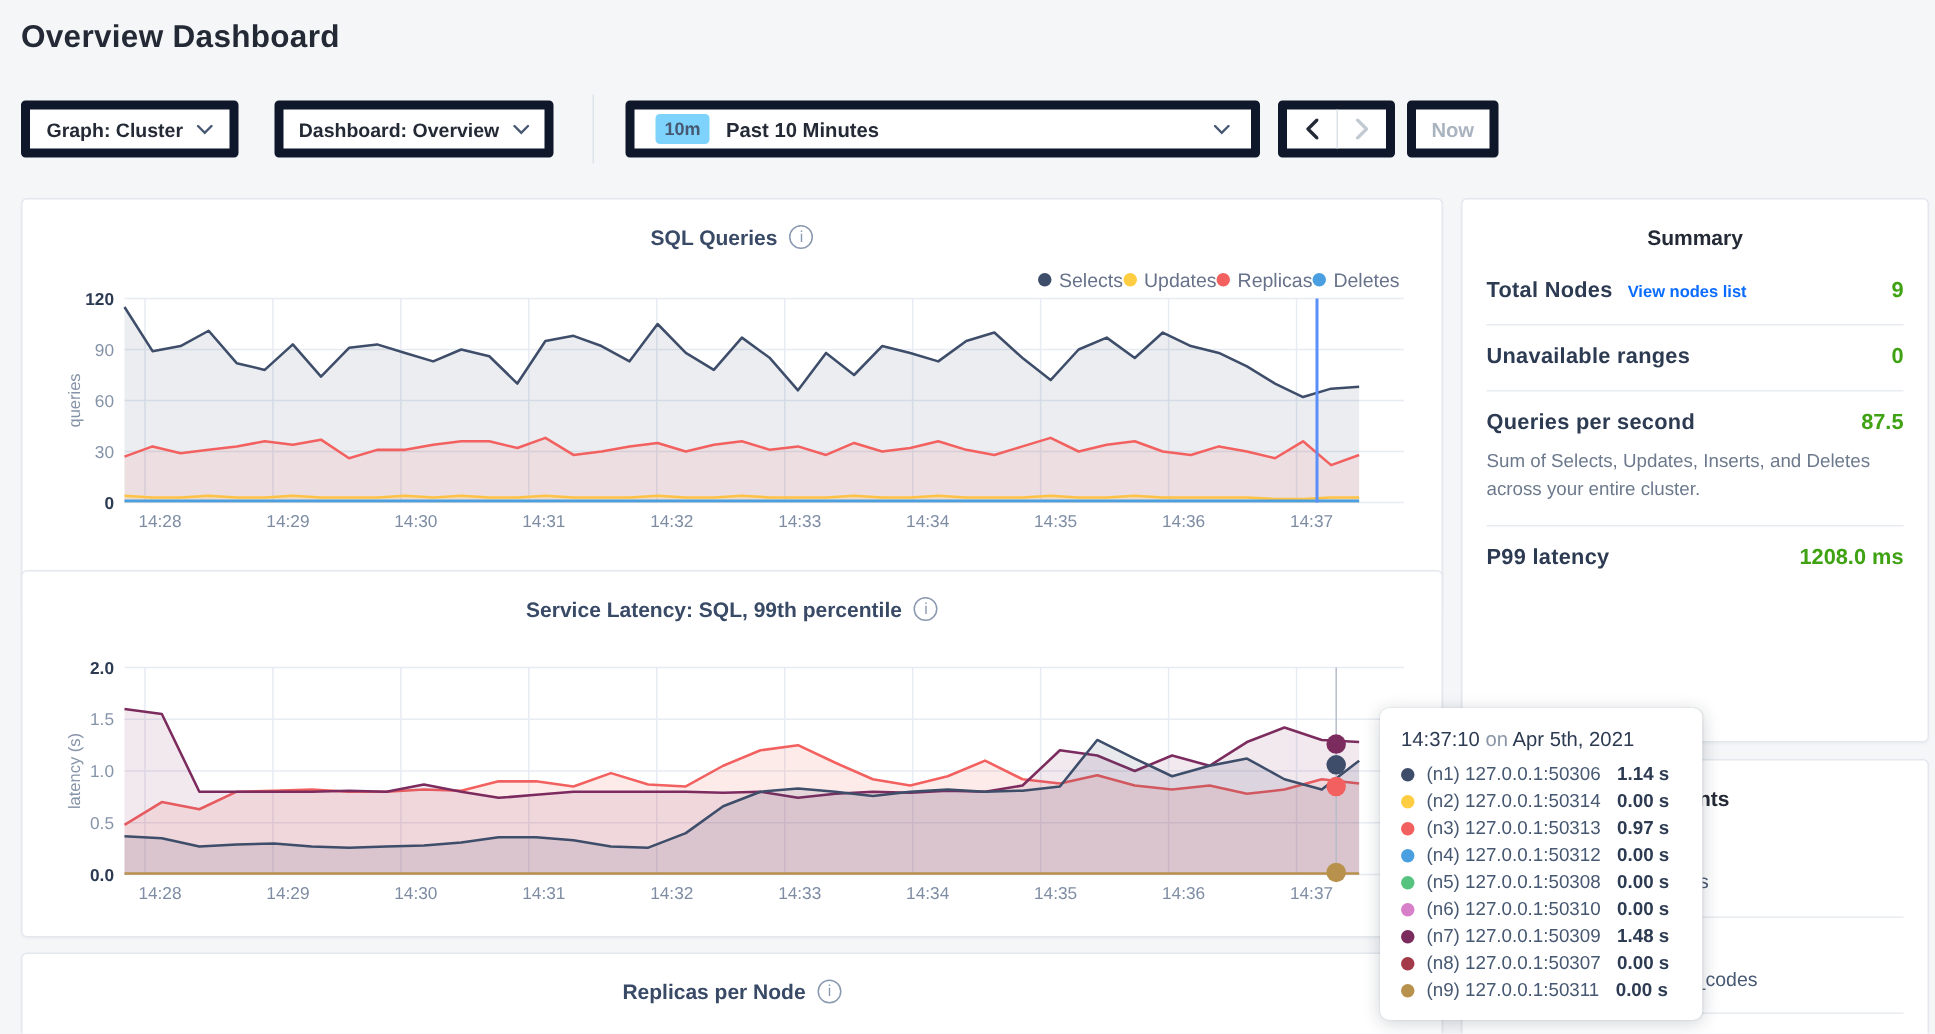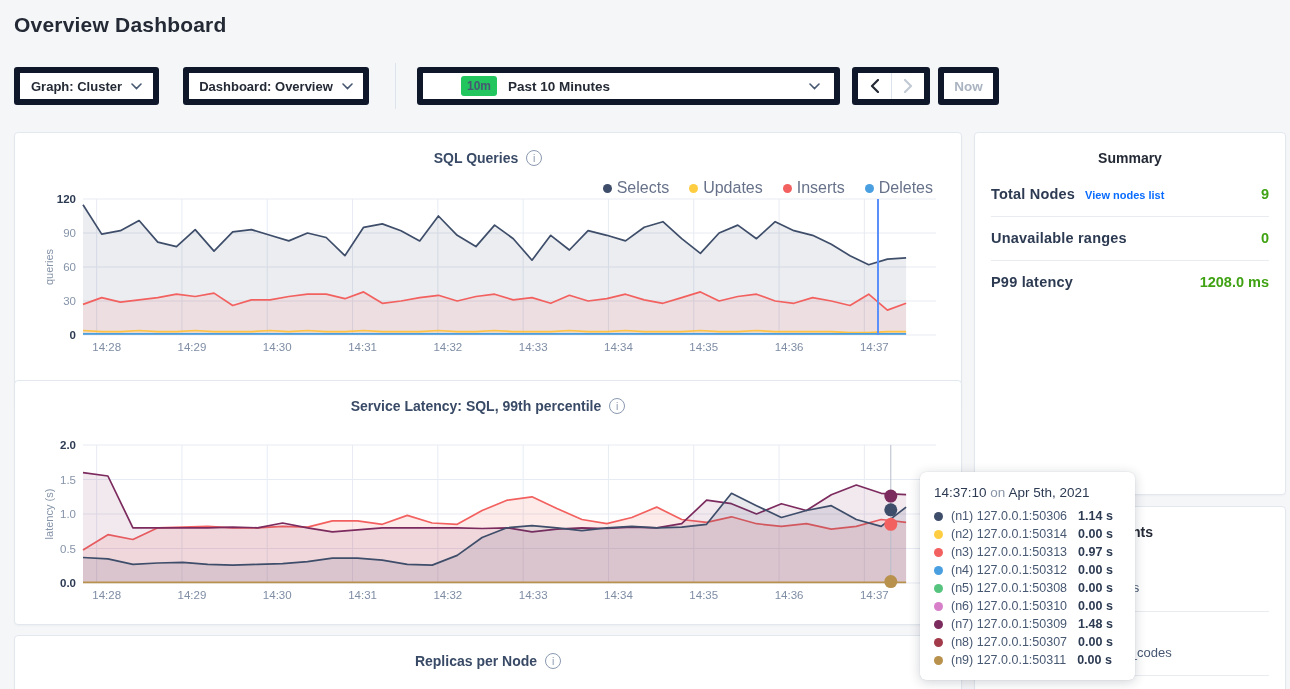--- a/index.html
+++ b/index.html
@@ -21,22 +21,22 @@
     position: absolute; top: 67px; height: 38px;
     background: #fff; border: 6px solid #0f172a; border-radius: 3px;
     display: flex; align-items: center; cursor: pointer;
     font-size: 13px; font-weight: 700; color: #242a35;
   }
   .dd-graph { left: 14px;  width: 145px; justify-content: center; gap: 9px; }
   .dd-dash  { left: 183px; width: 186px; justify-content: center; gap: 9px; text-align: center; }
   .vdiv { position: absolute; left: 395px; top: 63px; width: 1px; height: 46px; background: #dde3ea; }
   .dd-time { left: 417px; width: 423px; padding: 0 14px; gap: 11px; font-size: 13.5px; }
   .badge {
-    background: #22c55e; color: #475872; border-radius: 3px;
-    font-size: 12px; font-weight: 700; padding: 3px 6px; margin-left: 24px;
+    background: #7dd3fc; color: #475872; border-radius: 3px;
+    font-size: 12px; font-weight: 700; padding: 3px 6px;
   }
   .dd-time .chev { margin-left: auto; }
   .arrow-group { left: 852px; width: 78px; padding: 0; }
   .arrow-half { width: 50%; height: 100%; display: flex; align-items: center; justify-content: center; }
   .arrow-half + .arrow-half { border-left: 1px solid #dde3ea; }
   .btn-now { left: 938px; width: 61px; justify-content: center; color: #aab4c1; font-size: 13.5px; }
   
   .card {
     position: absolute; background: #fff;
     border: 1px solid #e3e8ef; border-radius: 4px;
@@ -53,21 +53,21 @@
   }
   .info-icon {
     width: 16px; height: 16px; border-radius: 50%;
     border: 1px solid #8a99b0; color: #8a99b0;
     font-size: 10.5px; font-weight: 400; font-style: normal;
     display: inline-flex; align-items: center; justify-content: center;
     cursor: pointer;
   }
   .legend {
     position: absolute; right: 28px; top: 46px;
-    display: flex; gap: 20px; font-size: 16px; color: #67728a;
+    display: flex; font-size: 13px; color: #67728a;
     align-items: flex-start;
   }
   .legend-item { display: flex; align-items: center; gap: 5px; }
   .dot { width: 9px; height: 9px; border-radius: 50%; flex: none; }
   .chart-box { position: absolute; left: 28px; top: 60px; width: 898px; height: 162px; }
   .card-latency .chart-box { top: 58px; height: 164px; }
   
   .panel-title { text-align: center; padding: 17px 0 7px; font-size: 14px; font-weight: 700; color: #242a35; }
   .sum-body { padding: 0 16px; }
   .sum-row { padding: 13px 0 14px; border-bottom: 1px solid #e8ecf1; }
@@ -143,21 +143,21 @@
       <span class="legend-item">
         <span class="dot" style="background: rgb(62, 77, 105);"></span>
         <span>Selects</span>
       </span>
       <span class="legend-item">
         <span class="dot" style="background: rgb(255, 205, 66);"></span>
         <span>Updates</span>
       </span>
       <span class="legend-item">
         <span class="dot" style="background: rgb(242, 97, 95);"></span>
-        <span>Inserts</span>
+        <span>Replicas</span>
       </span>
       <span class="legend-item">
         <span class="dot" style="background: rgb(74, 159, 224);"></span>
         <span>Deletes</span>
       </span>
     </div>
   <div class="chart-box"><svg width="898" height="162">
         <line x1="53.647999999999996" x2="53.647999999999996" y1="6" y2="142" stroke="#e7ebf3" stroke-width="1"></line>
         <text x="63.647999999999996" y="158" text-anchor="middle" font-size="11.5" fill="#7e8da4">14:28</text>
         <line x1="138.948" x2="138.948" y1="6" y2="142" stroke="#e7ebf3" stroke-width="1"></line>
@@ -272,20 +272,27 @@
       </div>
     </div>
     <div class="sum-row">
       <div class="sum-head">
         <span class="sum-label">Unavailable ranges</span>
         <span class="sum-value">0</span>
       </div>
     </div>
     <div class="sum-row">
       <div class="sum-head">
+        <span class="sum-label">Queries per second</span>
+        <span class="sum-value">87.5</span>
+      </div>
+      <div class="sum-desc">Sum of Selects, Updates, Inserts, and Deletes across your entire cluster.</div>
+    </div>
+    <div class="sum-row">
+      <div class="sum-head">
         <span class="sum-label">P99 latency</span>
         <span class="sum-value">1208.0 ms</span>
       </div>
     </div>
   </div>
 </div>
 
 <div class="card card-events">
   <div class="panel-title">Events</div>
   <div class="ev-body">

